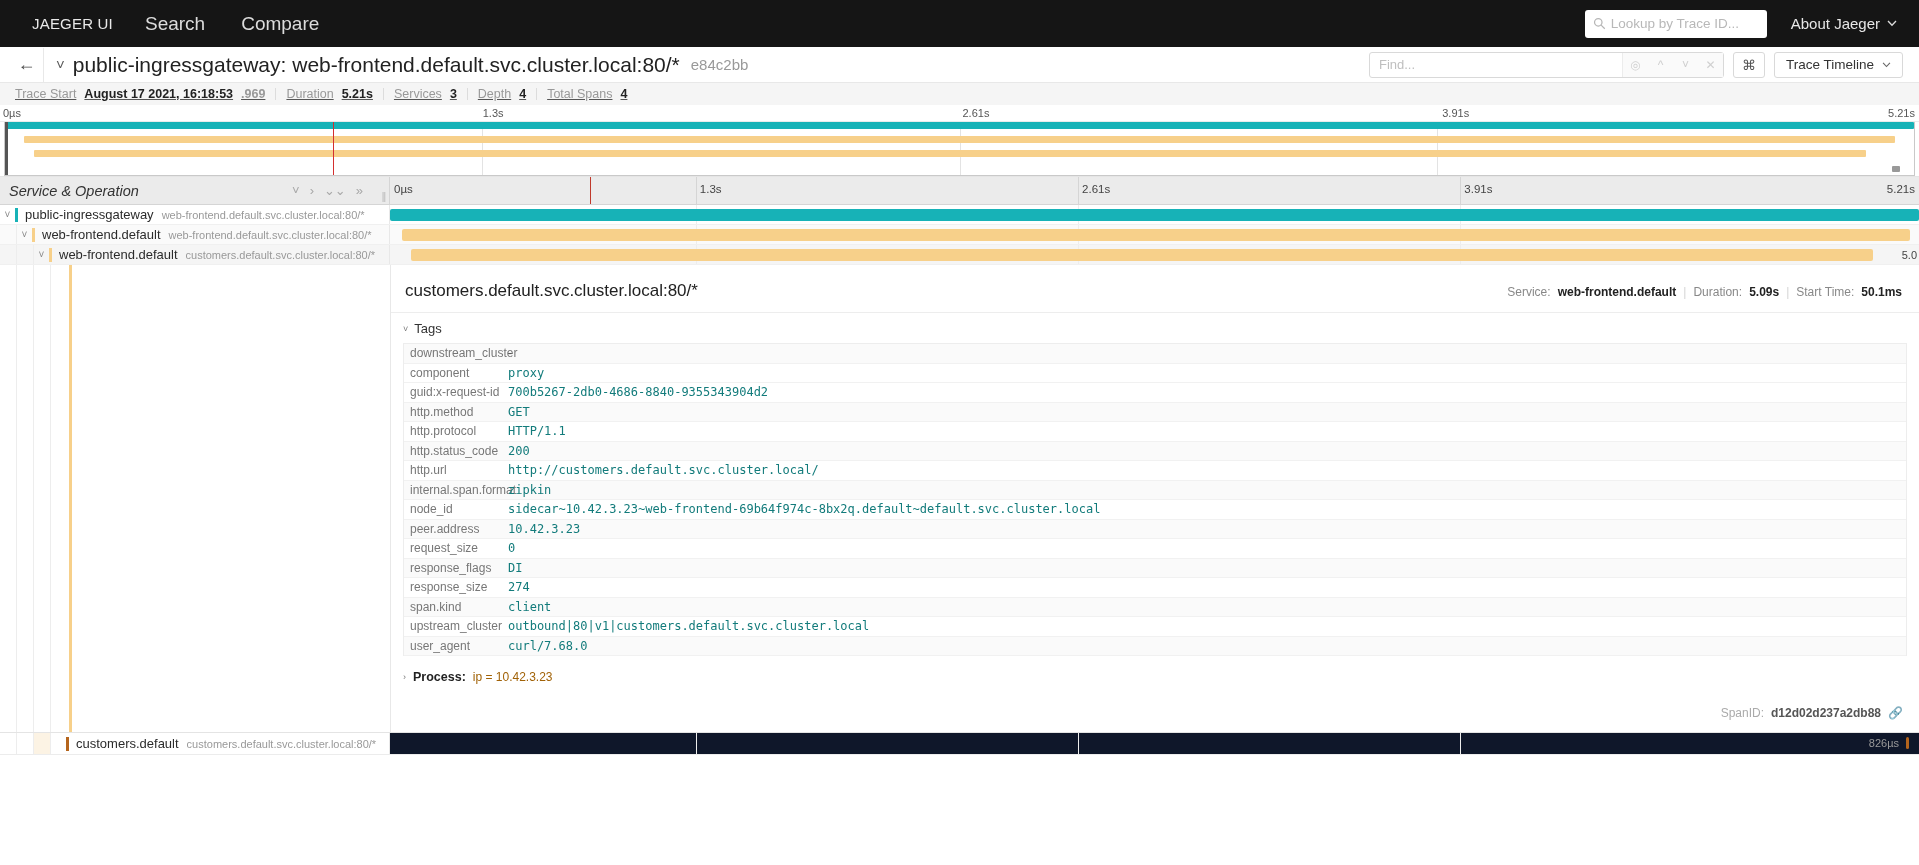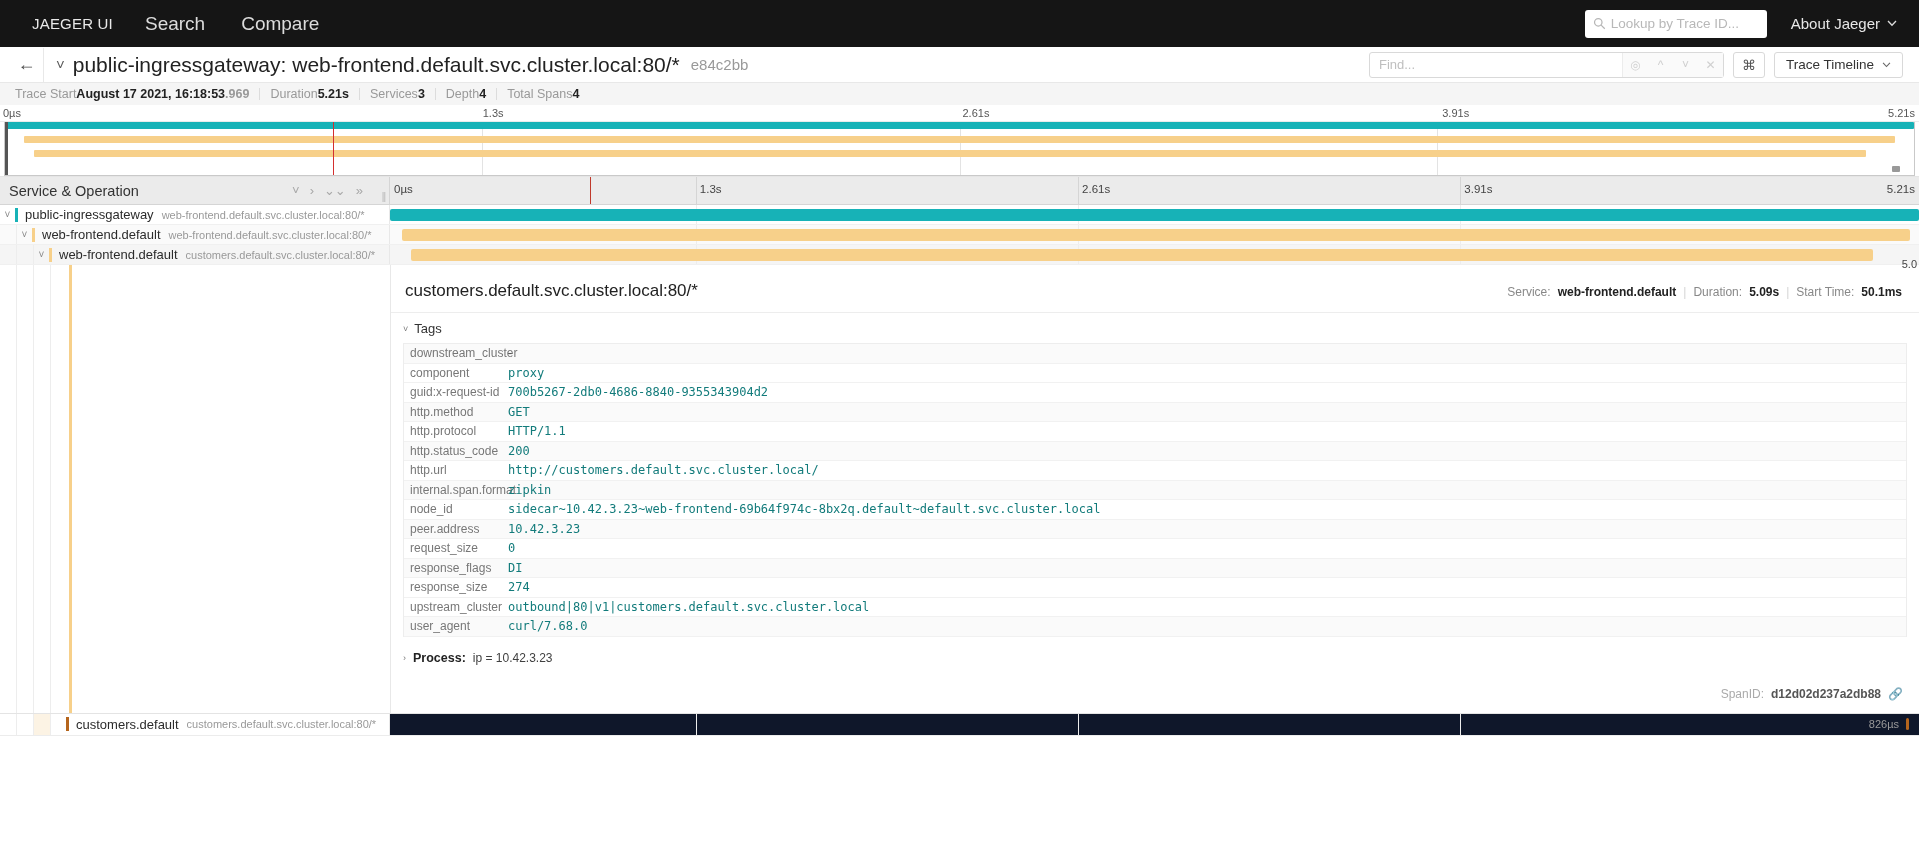--- a/index.html
+++ b/index.html
@@ -122,21 +122,21 @@
 
   
   .summary {
     height: 22px;
     background: #f5f5f5;
     display: flex; align-items: center;
     font-size: 12.5px;
     padding-left: 5px;
     color: #555;
   }
-  .summary .item { display: flex; align-items: flex-end; gap: 0; padding: 0 10px; }
+  .summary .item { display: flex; align-items: flex-end; gap: 8px; padding: 0 10px; text-decoration: underline; }
   .summary .lbl { color: #999; }
   .summary .val { color: #222; font-weight: bold; }
   .summary .frac { color: #999; font-weight: bold; }
   .summary .sep { width: 1px; height: 12px; background: #dcdcdc; }
 
   
   .minimap {
     height: 72px;
     background: #fff;
     position: relative;
@@ -182,21 +182,21 @@
     background: #ebebeb;
     border-bottom: 1px solid #d5d5d5;
   }
   .col-left {
     width: 390px;
     display: flex; align-items: center;
     padding-left: 9px;
     position: relative;
     border-right: 1px solid #d5d5d5;
   }
-  .col-left .title { font-size: 14.5px; color: #333; }
+  .col-left .title { font-size: 14.5px; color: #333; font-style: italic; }
   .col-left .ctrls {
     position: absolute; right: 26px;
     display: flex; align-items: center; gap: 10px;
     color: #a8a8a8; font-size: 13px;
   }
   .col-left .ctrl { cursor: pointer; }
   .col-left .grip {
     position: absolute; right: 4px; top: 14px;
     color: #b5b5b5; font-size: 10px; letter-spacing: -1px;
     cursor: col-resize;
@@ -241,21 +241,21 @@
   }
   .colorbar { width: 3px; height: 14px; margin-right: 7px; flex: 0 0 3px; }
   .svc-name { font-size: 13px; color: #2b2b2b; white-space: nowrap; }
   .op-name { font-size: 11px; color: #999; margin-left: 8px; white-space: nowrap; }
   .sr-right { flex: 1; position: relative; }
   .sr-grid { position: absolute; top: 0; bottom: 0; width: 1px; background: #ededed; }
   .bar {
     position: absolute; top: 4px; height: 12px; border-radius: 2px;
   }
   .bar-label {
-    position: absolute; top: 13px;
+    position: absolute; top: 4px;
     font-size: 11px; color: #444;
   }
 
   
   .detail {
     display: flex;
     border-bottom: 1px solid #e4e4e4;
   }
   .detail-gutters { width: 390px; display: flex; position: relative; background: #fff; }
   .dg { width: 17px; border-right: 1px solid #ededed; }
@@ -291,21 +291,21 @@
     white-space: nowrap;
   }
   .tag-v.plain { color: #555; font-family: "Liberation Sans", sans-serif; }
   .process-row {
     display: flex; align-items: center; gap: 7px;
     padding: 14px 0 12px 12px;
     font-size: 12.5px; color: #333;
   }
   .process-row .tri { color: #777; font-size: 9px; }
   .process-row b { color: #222; }
-  .process-row .kv { color: #404040; font-size: 12px; }
+  .process-row .kv { color: #a16207; font-size: 12px; }
   .spanid-row {
     display: flex; justify-content: flex-end; align-items: center; gap: 7px;
     padding: 10px 16px 12px 0;
     font-size: 12px; color: #aaa;
   }
   .spanid-row b { color: #555; }
   .link-icon { color: #8a8a8a; font-size: 12px; cursor: pointer; }
 
   
   .bottom-row {
@@ -562,20 +562,24 @@
         <div class="tag-v">0</div>
       </div>
       <div class="tag-row odd">
         <div class="tag-k">response_flags</div>
         <div class="tag-v">DI</div>
       </div>
       <div class="tag-row">
         <div class="tag-k">response_size</div>
         <div class="tag-v">274</div>
       </div>
+      <div class="tag-row odd">
+        <div class="tag-k">span.kind</div>
+        <div class="tag-v">client</div>
+      </div>
       <div class="tag-row">
         <div class="tag-k">upstream_cluster</div>
         <div class="tag-v">outbound|80|v1|customers.default.svc.cluster.local</div>
       </div>
       <div class="tag-row odd">
         <div class="tag-k">user_agent</div>
         <div class="tag-v">curl/7.68.0</div>
       </div>
     </div>
 

